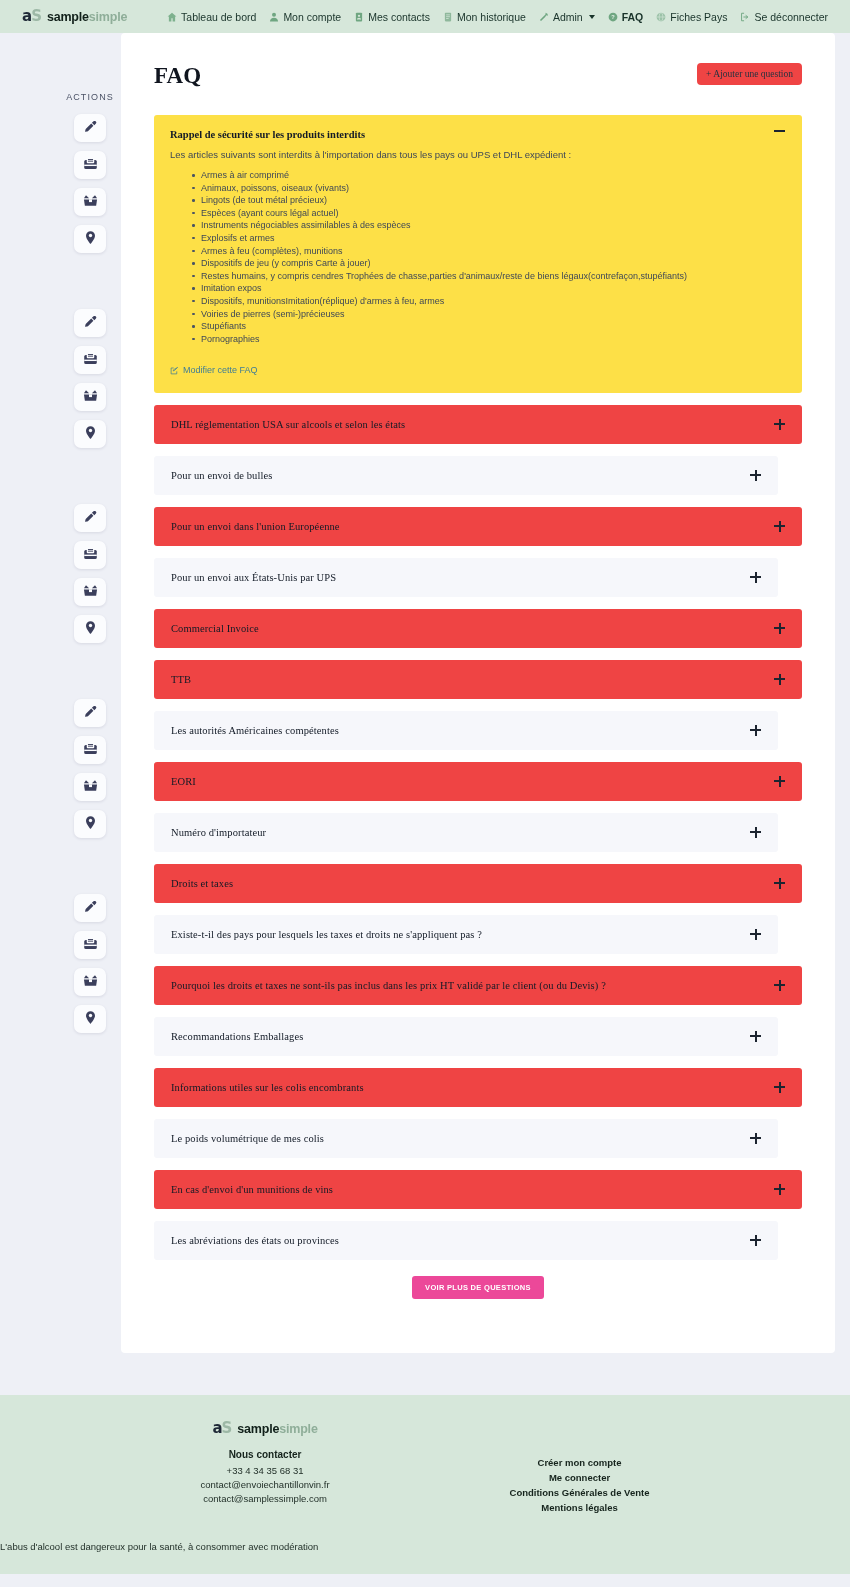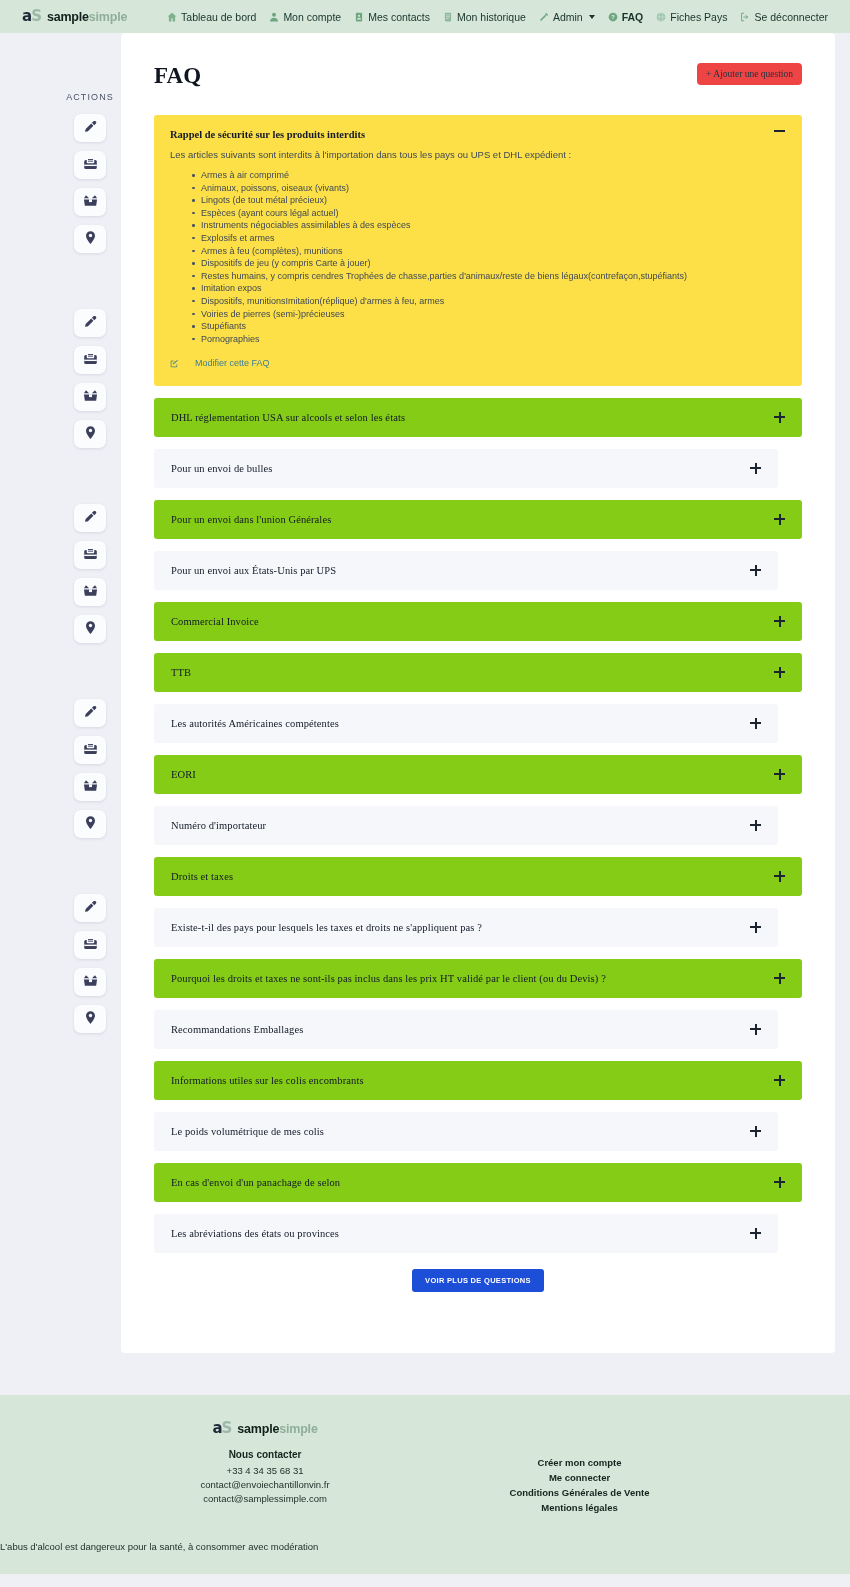--- a/index.html
+++ b/index.html
@@ -162,41 +162,41 @@
     content: "";
     position: absolute;
     left: 0; top: 5px;
     width: 2.5px; height: 2.5px;
     border-radius: 50%;
     background: #4b5563;
   }
   .edit-link {
     display: inline-flex;
     align-items: center;
-    gap: 16px;
-    margin-top: 13px;
+    gap: 4px;
+    margin-top: 20px;
     font-size: 9px;
     color: #3f7d96;
     cursor: pointer;
     text-align: center;
   }
   .edit-link svg { width: 9px; height: 9px; }
 
   
   .acc {
     display: flex;
     align-items: center;
     justify-content: space-between;
     border-radius: 3px;
     padding: 0 17px;
     height: 39px;
     margin-bottom: 12px;
     cursor: pointer;
   }
-  .acc.green { background: #84cc16; width: 100%; }
+  .acc.green { background: #ef4444; width: 100%; }
   .acc.grey  { background: #f6f7fb; width: 96.3%; }
   .acc-label {
     font-family: "Liberation Serif", serif;
     font-size: 10.5px;
     color: #121a26;
     letter-spacing: .1px;
   }
   .plus-ico {
     position: relative;
     width: 11px; height: 11px;
@@ -205,21 +205,21 @@
   .plus-ico:before, .plus-ico:after {
     content: "";
     position: absolute;
     background: #1c2430;
   }
   .plus-ico:before { left: 0; top: 4.5px; width: 11px; height: 2px; }
   .plus-ico:after  { top: 0; left: 4.5px; height: 11px; width: 2px; }
 
   .more-wrap { display: flex; justify-content: center; margin-top: 16px; }
   .more-btn {
-    background: #1d4ed8;
+    background: #ec4899;
     color: #ffffff;
     border: none;
     border-radius: 3px;
     font-size: 7.5px;
     font-weight: 700;
     letter-spacing: .3px;
     padding: 7px 13px;
     cursor: pointer;
   }
 
@@ -530,21 +530,21 @@
     <div id="accordion-list">
         <div class="acc green">
           <span class="acc-label">DHL réglementation USA sur alcools et selon les états</span>
           <span class="plus-ico"></span>
         </div>
         <div class="acc grey">
           <span class="acc-label">Pour un envoi de bulles</span>
           <span class="plus-ico"></span>
         </div>
         <div class="acc green">
-          <span class="acc-label">Pour un envoi dans l'union Générales</span>
+          <span class="acc-label">Pour un envoi dans l'union Européenne</span>
           <span class="plus-ico"></span>
         </div>
         <div class="acc grey">
           <span class="acc-label">Pour un envoi aux États-Unis par UPS</span>
           <span class="plus-ico"></span>
         </div>
         <div class="acc green">
           <span class="acc-label">Commercial Invoice</span>
           <span class="plus-ico"></span>
         </div>
@@ -582,21 +582,21 @@
         </div>
         <div class="acc green">
           <span class="acc-label">Informations utiles sur les colis encombrants</span>
           <span class="plus-ico"></span>
         </div>
         <div class="acc grey">
           <span class="acc-label">Le poids volumétrique de mes colis</span>
           <span class="plus-ico"></span>
         </div>
         <div class="acc green">
-          <span class="acc-label">En cas d'envoi d'un panachage de selon</span>
+          <span class="acc-label">En cas d'envoi d'un munitions de vins</span>
           <span class="plus-ico"></span>
         </div>
         <div class="acc grey">
           <span class="acc-label">Les abréviations des états ou provinces</span>
           <span class="plus-ico"></span>
         </div>
       </div>
 
     <div class="more-wrap">
       <button class="more-btn">VOIR PLUS DE QUESTIONS</button>

